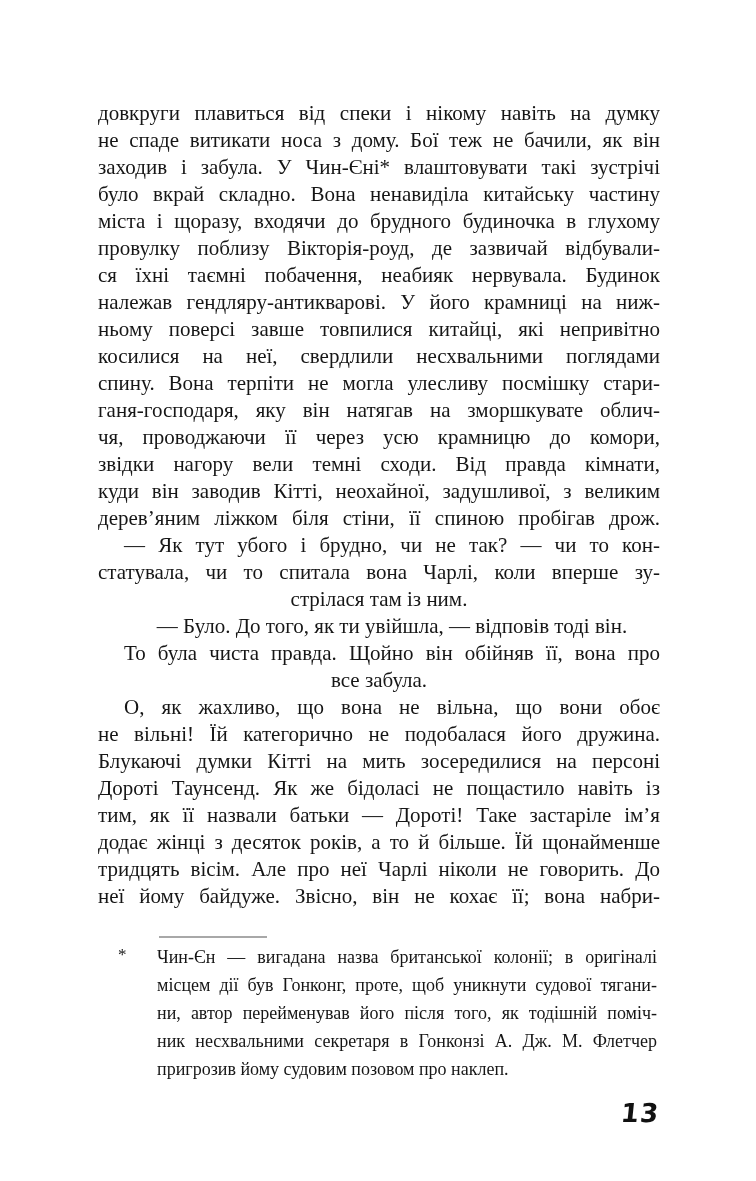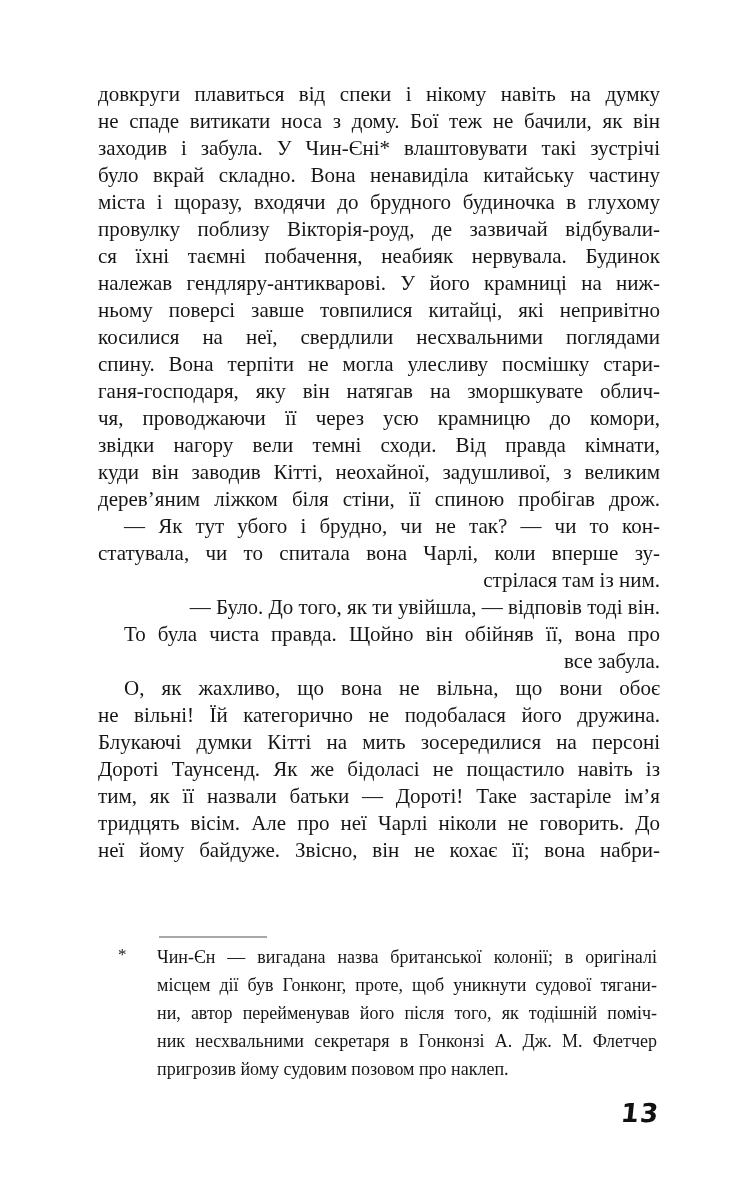--- a/index.html
+++ b/index.html
@@ -12,28 +12,28 @@
     width: 756px;
     height: 1181px;
     background: #ffffff;
     font-family: "Liberation Serif", "DejaVu Serif", serif;
     color: #161616;
     overflow: hidden;
   }
   .body-text {
     position: absolute;
     left: 98px;
-    top: 81px;
+    top: 100px;
     width: 562px;
   }
   .line {
     height: 27px;
     line-height: 27px;
     font-size: 21px;
-    text-align: right;
+    text-align: center;
     overflow: hidden;
   }
   .line.just {
     text-align: justify;
     text-align-last: justify;
   }
   .line.ind {
     text-indent: 26px;
   }
   .footnote {
@@ -108,20 +108,21 @@
       <div class="line just">статувала, чи то спитала вона Чарлі, коли вперше зу-</div>
       <div class="line">стрілася там із ним.</div>
       <div class="line ind">— Було. До того, як ти увійшла, — відповів тоді він.</div>
       <div class="line just ind">То була чиста правда. Щойно він обійняв її, вона про</div>
       <div class="line">все забула.</div>
       <div class="line just ind">О, як жахливо, що вона не вільна, що вони обоє</div>
       <div class="line just">не вільні! Їй категорично не подобалася його дружина.</div>
       <div class="line just">Блукаючі думки Кітті на мить зосередилися на персоні</div>
       <div class="line just">Дороті Таунсенд. Як же бідоласі не пощастило навіть із</div>
       <div class="line just">тим, як її назвали батьки — Дороті! Таке застаріле ім’я</div>
+      <div class="line just">додає жінці з десяток років, а то й більше. Їй щонайменше</div>
       <div class="line just">тридцять вісім. Але про неї Чарлі ніколи не говорить. До</div>
       <div class="line just">неї йому байдуже. Звісно, він не кохає її; вона набри-</div>
     </main>
 
   <div class="footnote">
     <div class="fn-rule" style="background: rgb(168, 168, 168);"></div>
     <div class="fn-lines">
         <div class="fn-line just">Чин-Єн — вигадана назва британської колонії; в оригіналі<span class="fn-marker">*</span></div>
         <div class="fn-line just">місцем дії був Гонконг, проте, щоб уникнути судової тягани-</div>
         <div class="fn-line just">ни, автор перейменував його після того, як тодішній поміч-</div>

